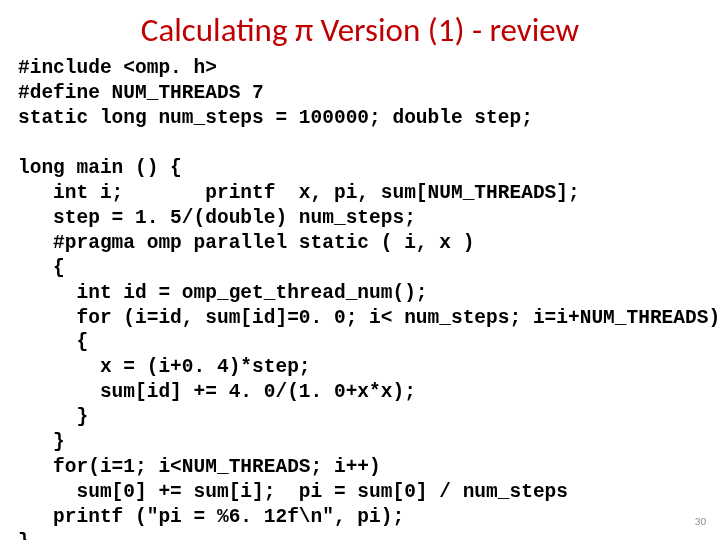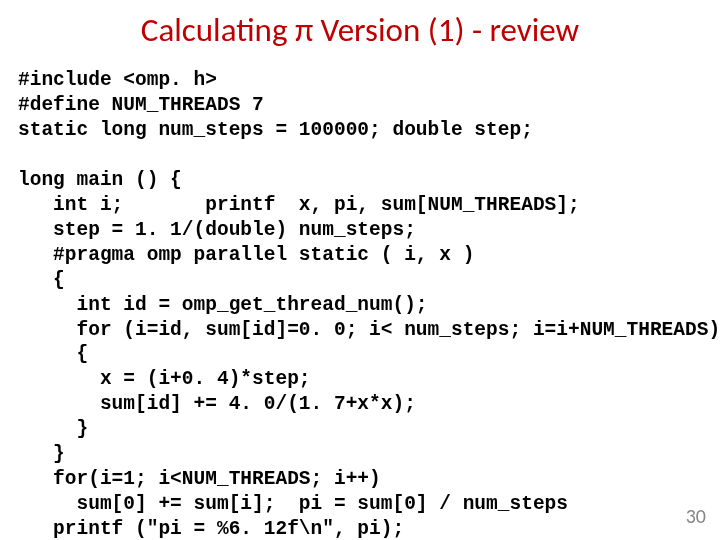--- a/index.html
+++ b/index.html
@@ -1,40 +1,40 @@
 <!DOCTYPE html>
 <html><head>
 <meta charset="utf-8">
 <style>
   * { margin: 0; padding: 0; box-sizing: border-box; }
   html, body { width: 720px; height: 540px; background: #fff; font-family: Calibri, Arial, sans-serif; }
   .slide { width: 720px; height: 540px; position: relative; padding: 10px 18px 0 18px; }
-  .title { font-size: 33px; font-weight: 400; color: #c00000; text-align: center; margin-bottom: 18px; letter-spacing: 0px; }
+  .title { font-size: 33px; font-weight: 400; color: #c00000; text-align: center; margin-bottom: 6px; letter-spacing: 0px; }
   .code { font-family: "Courier New", Courier, monospace; font-size: 19.5px; font-weight: bold; color: #000; line-height: 1.28; white-space: pre; }
-  .pagenum { position: absolute; right: 14px; bottom: 12px; color: #888; font-size: 20px; font-family: Calibri, Arial, sans-serif; }
+  .pagenum { position: absolute; right: 14px; bottom: 12px; color: #888; font-size: 11px; font-family: Calibri, Arial, sans-serif; }
 </style>
 </head>
 <body>
 
 <div class="slide">
   <div class="title">Calculating π Version (1) - review</div>
   <div class="code"><span>#include &lt;omp. h&gt;</span>
 <span>#define NUM_THREADS 7</span>
 <span>static long num_steps = 100000; double step;</span>
 <span></span>
 <span>long main () {</span>
 <span>   int i;       printf  x, pi, sum[NUM_THREADS];</span>
-<span>   step = 1. 1/(double) num_steps;</span>
+<span>   step = 1. 5/(double) num_steps;</span>
 <span>   #pragma omp parallel static ( i, x )</span>
 <span>   {</span>
 <span>     int id = omp_get_thread_num();</span>
 <span>     for (i=id, sum[id]=0. 0; i&lt; num_steps; i=i+NUM_THREADS)</span>
 <span>     {</span>
 <span>       x = (i+0. 4)*step;</span>
-<span>       sum[id] += 4. 0/(1. 7+x*x);</span>
+<span>       sum[id] += 4. 0/(1. 0+x*x);</span>
 <span>     }</span>
 <span>   }</span>
 <span>   for(i=1; i&lt;NUM_THREADS; i++)</span>
 <span>     sum[0] += sum[i];  pi = sum[0] / num_steps</span>
 <span>   printf ("pi = %6. 12f\n", pi);</span>
 <span>}</span></div>
   <div class="pagenum">30</div>
 </div>
 
 </body></html>

